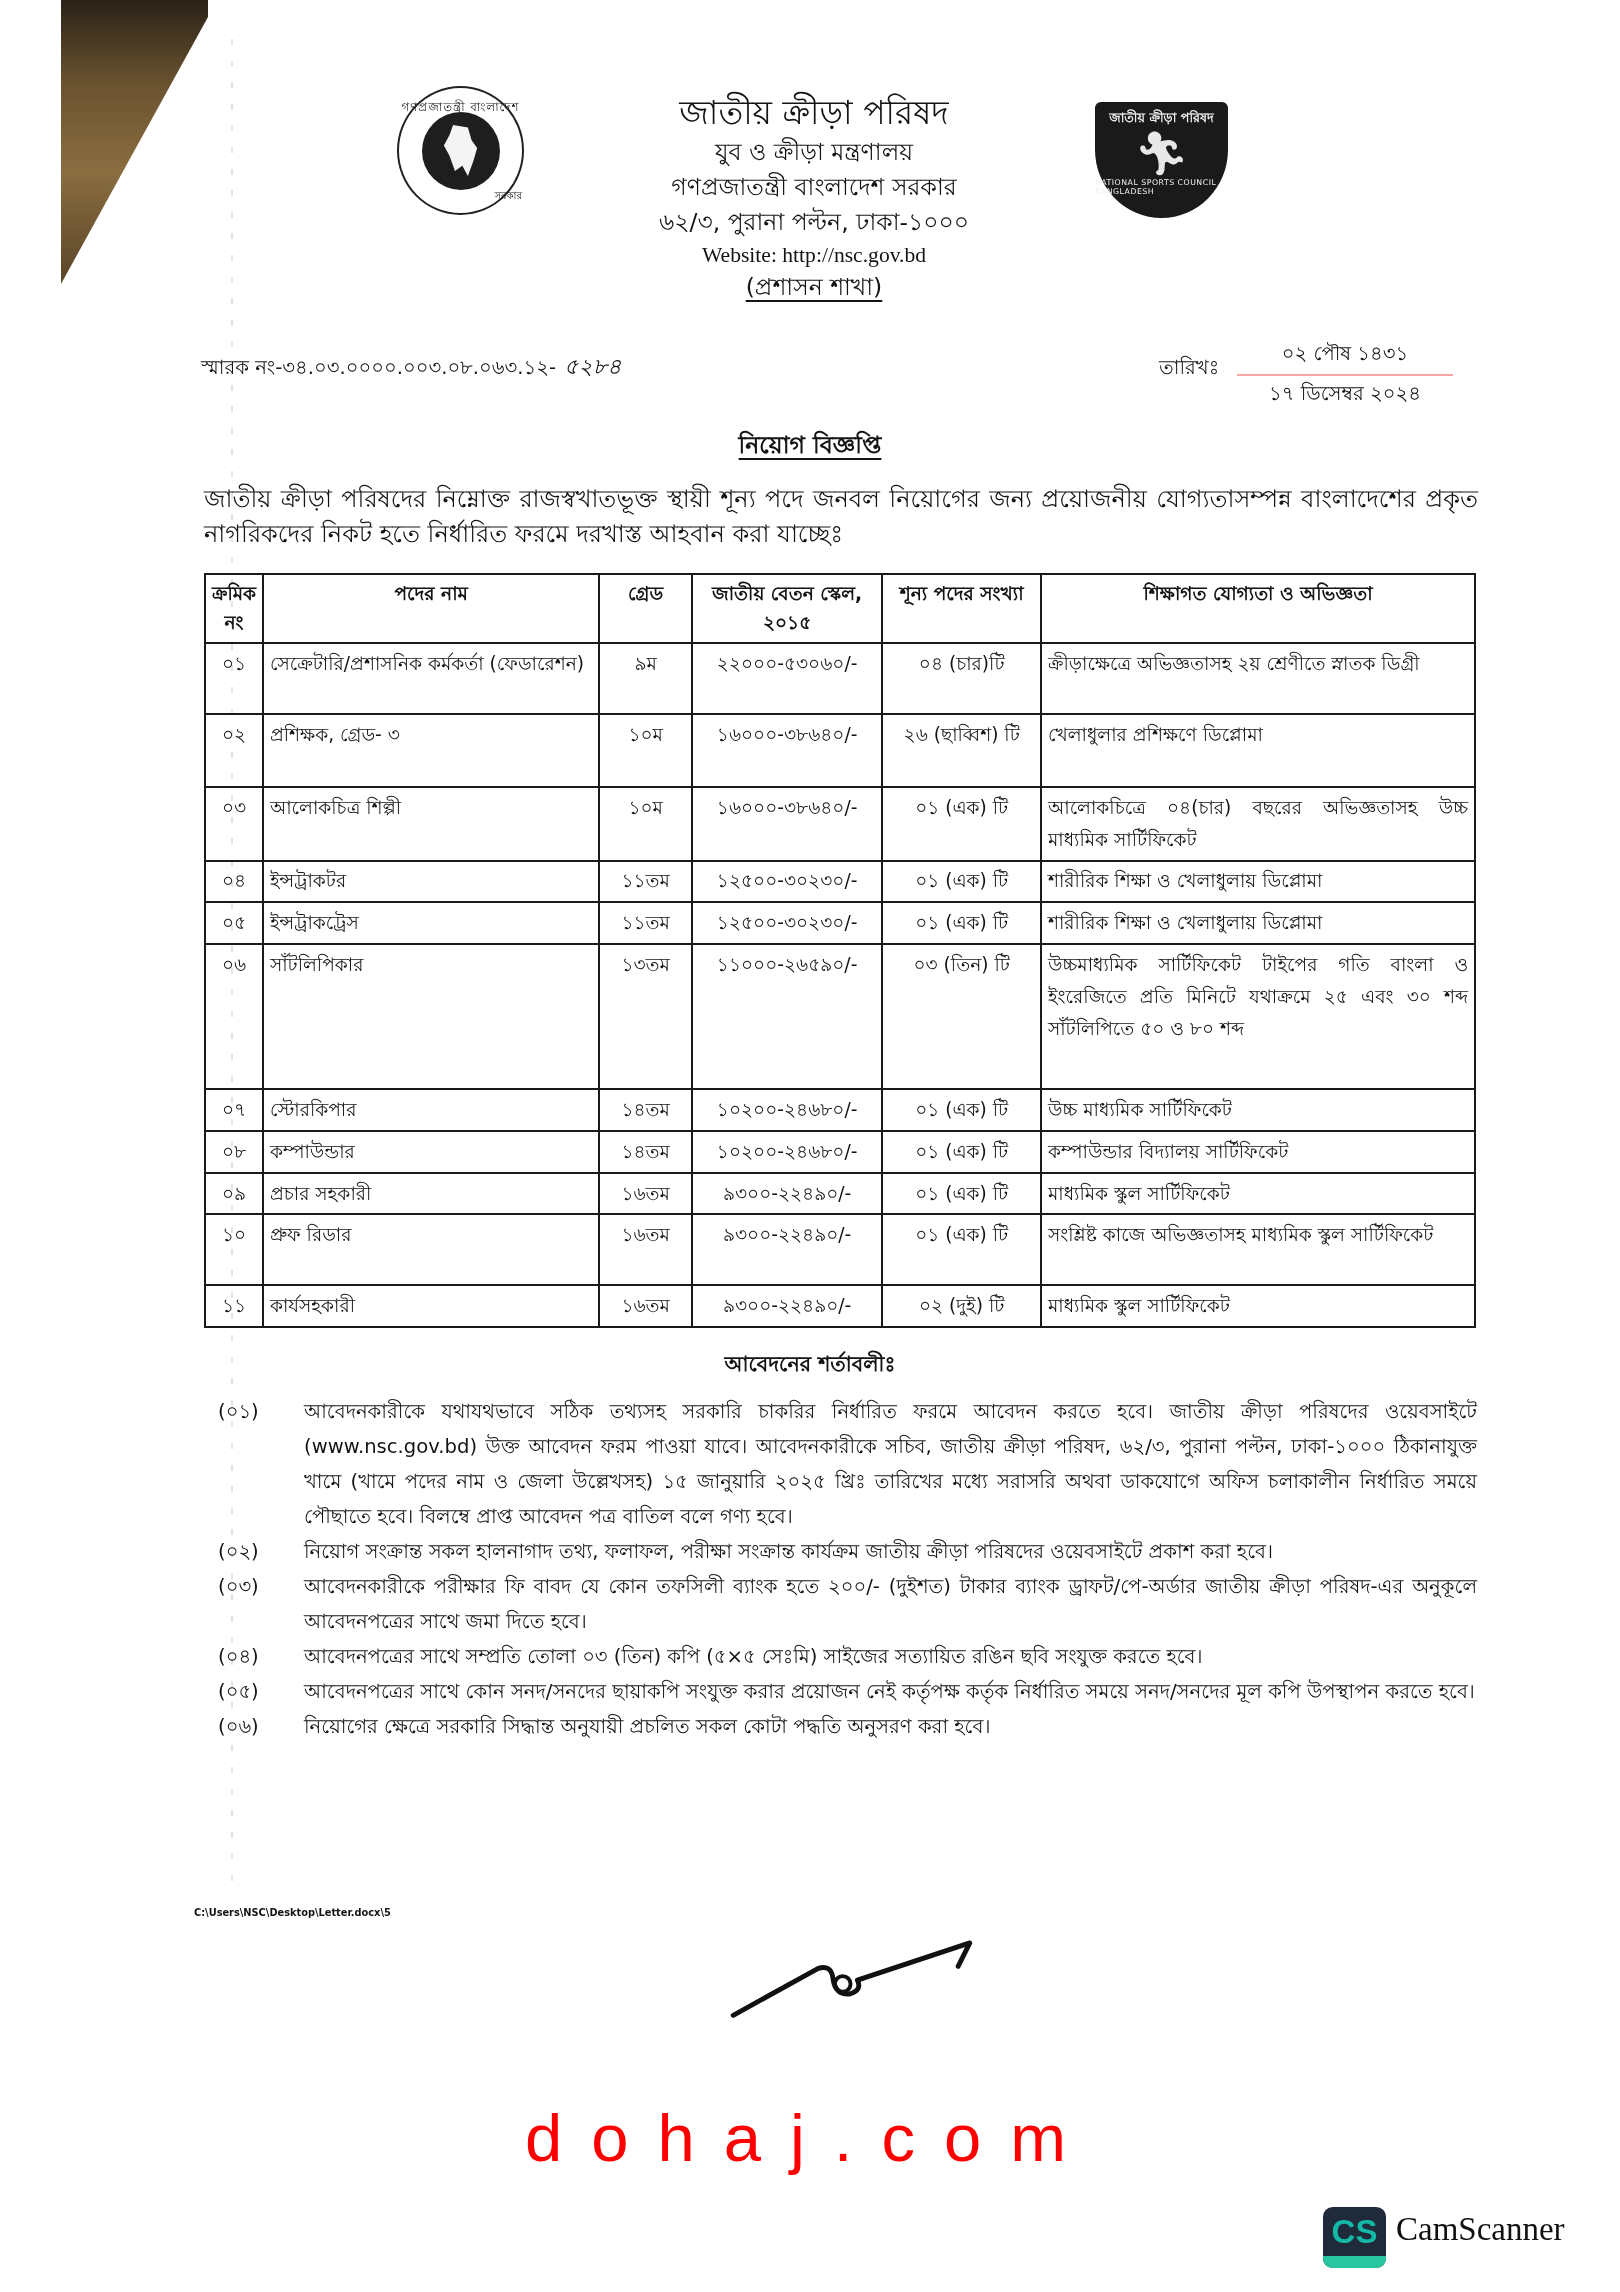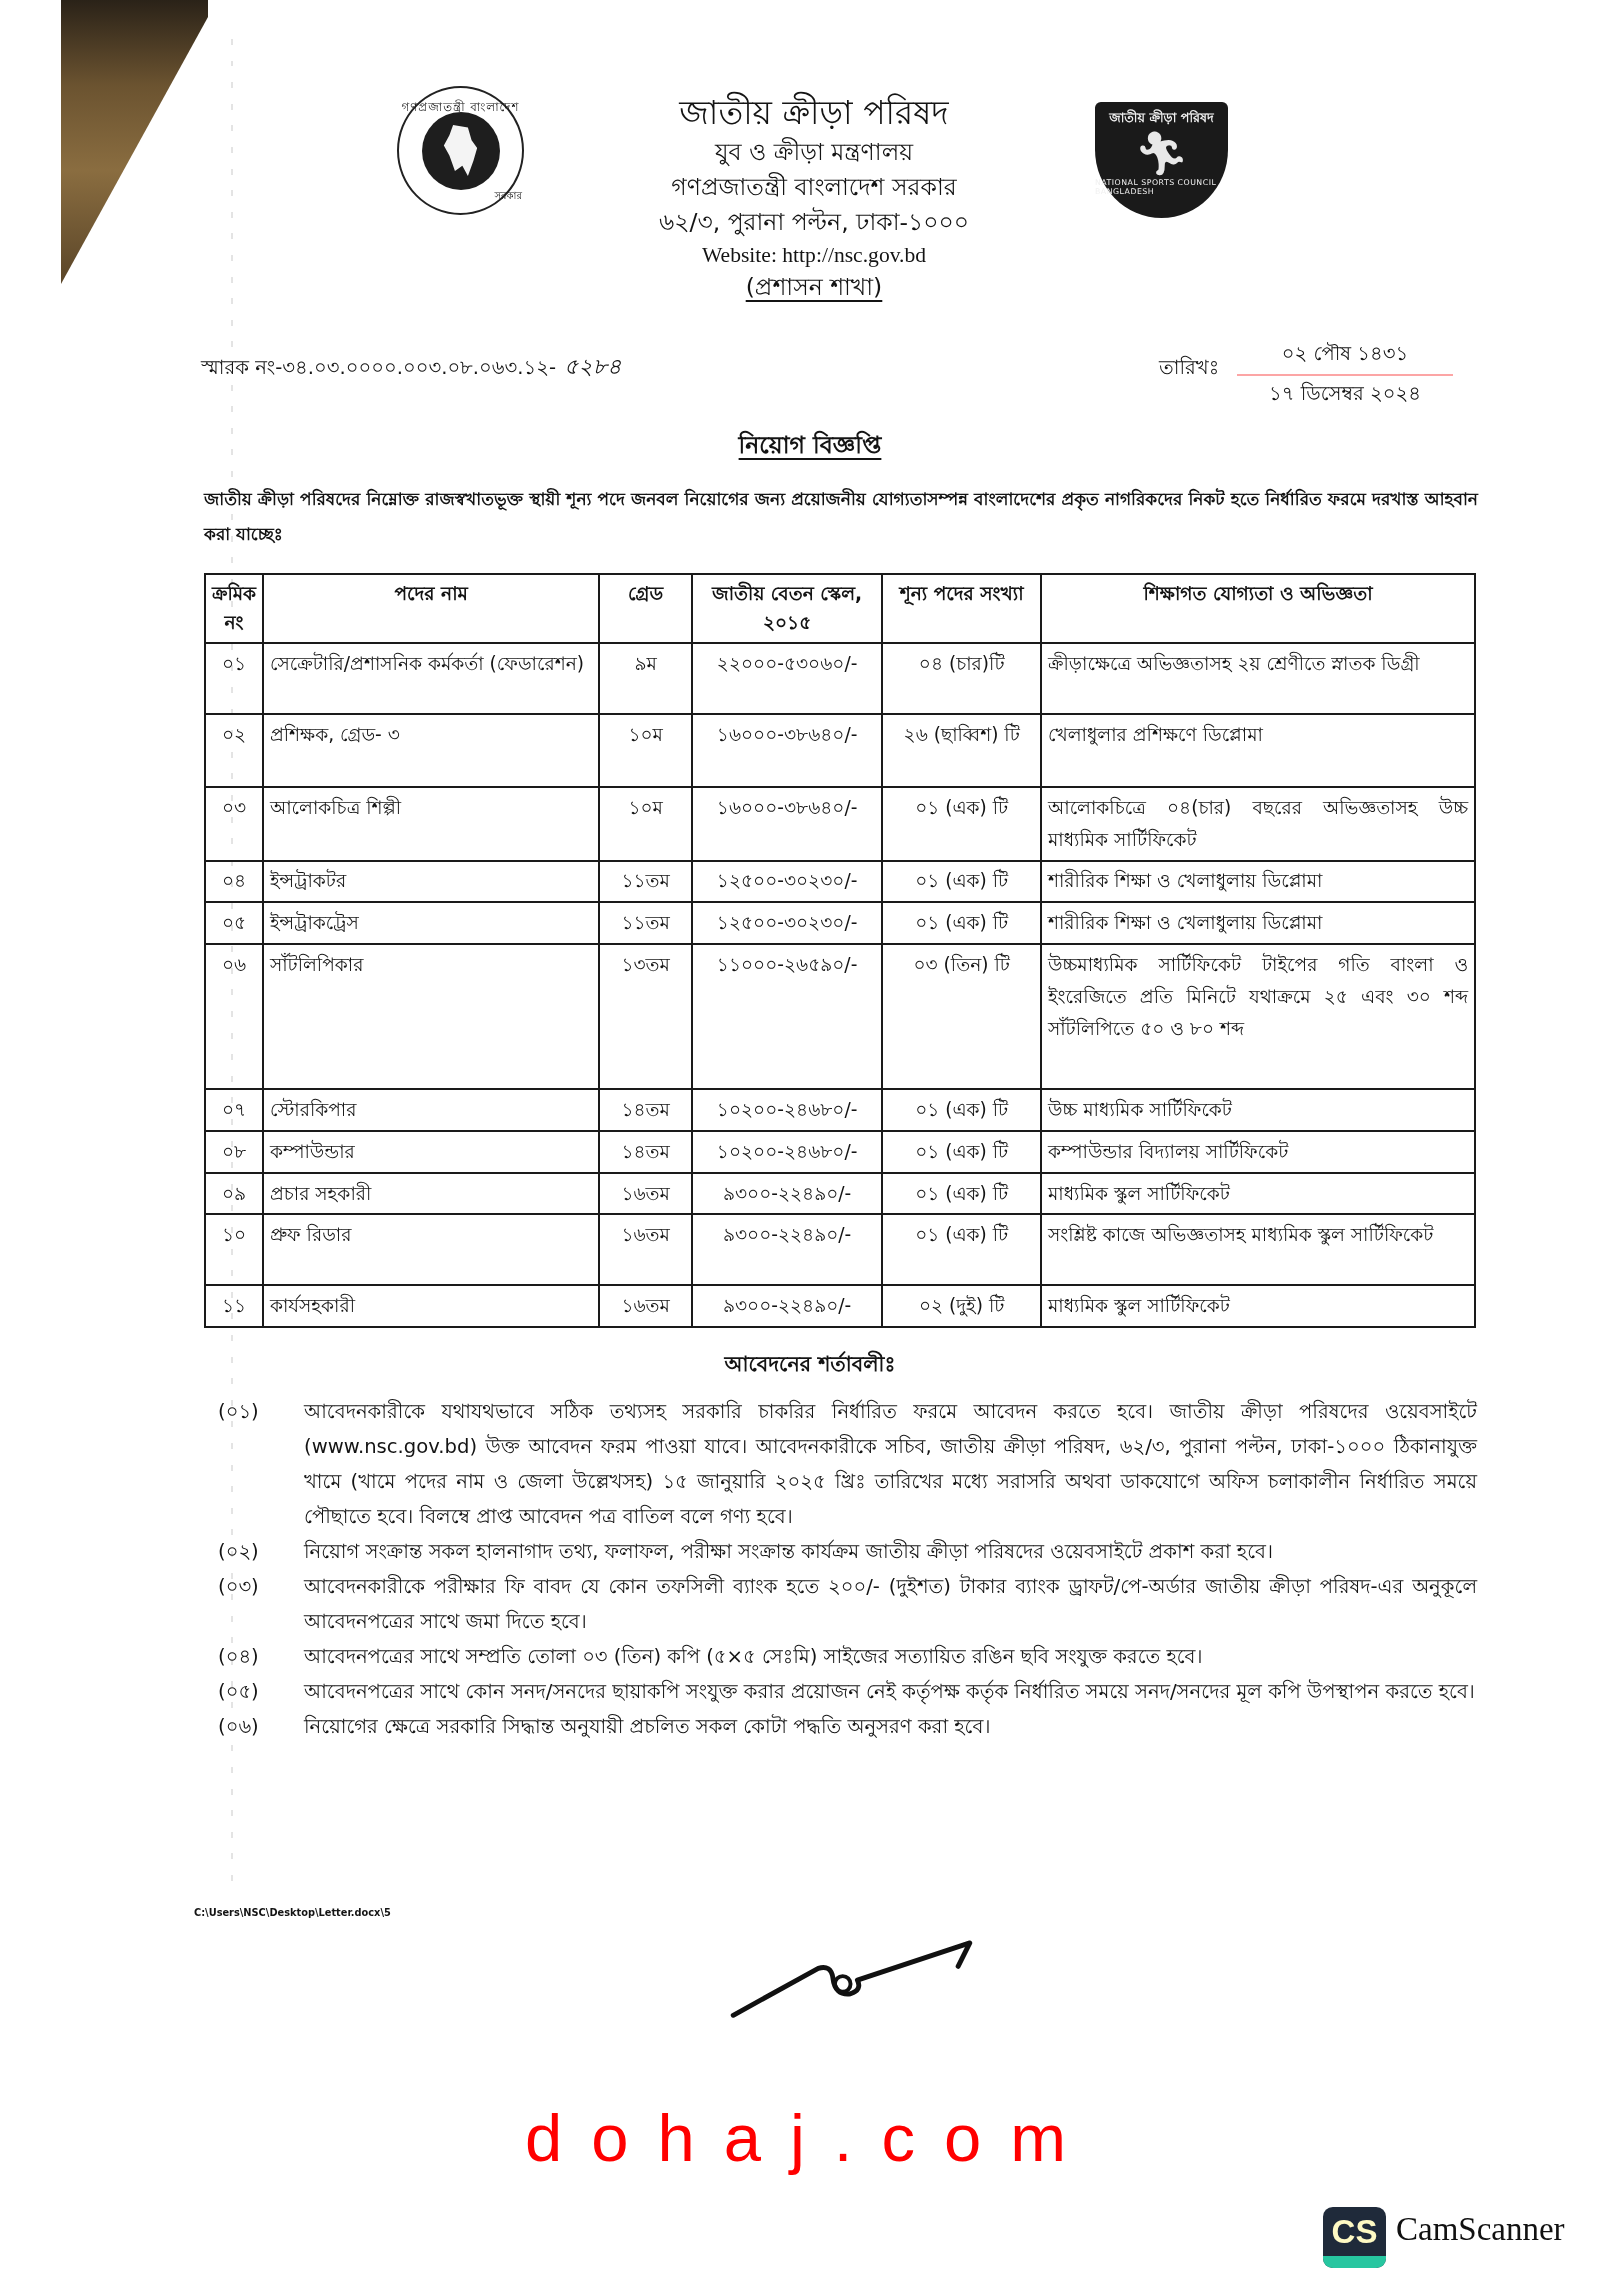--- a/index.html
+++ b/index.html
@@ -51,21 +51,21 @@
 
   .memo { left:201px; top:349px; font-size:19.6px; }
   .memo .hand { font-family:"DejaVu Serif", serif; font-size:22px; font-style:italic; margin-left:8px; }
   .date-label { left:1159px; top:353px; font-size:19.6px; }
   .date-box { left:1237px; top:339px; width:216px; text-align:center; font-size:19.6px; }
   .date-box .bn { border-bottom:2px solid #fca5a5; padding-bottom:2.9px; }
   .date-box .en { padding-top:2.9px; }
 
   .title { left:0; width:1620px; top:427px; text-align:center; font-size:23.5px; font-weight:bold; }
   .title span { text-decoration:underline; text-underline-offset:4.9px; }
-  .intro { left:204px; top:482px; width:1274px; font-size:17px; line-height:35px; text-align:justify; font-weight:bold; }
+  .intro { left:204px; top:482px; width:1274px; font-size:24px; line-height:35px; text-align:justify; font-weight:normal; }
 
   
   table.posts {
     position:absolute; left:204px; top:573px; width:1272px;
     border-collapse:collapse; font-size:18.6px;
   }
   table.posts th, table.posts td {
     border:2px solid #1a1a1a; vertical-align:top; padding:3.9px 5.9px; line-height:32px;
   }
   table.posts th { font-weight:bold; text-align:center; height:59px; line-height:29px; }
@@ -77,21 +77,21 @@
   .cond { display:flex; font-size:19.6px; line-height:35px; font-weight:normal; margin-bottom:0; }
   .cond .num { width:86px; flex:0 0 86px; }
   .cond .txt { flex:1; text-align:justify; }
 
   .path { left:194px; top:1907px; font-size:9.8px; font-weight:bold; }
   .signature { left:725px; top:1939px; }
 
   .watermark { left:0; width:1620px; top:2099px; text-align:center; color:#ff0000;
     font-family:"Liberation Sans", sans-serif; font-size:67px; letter-spacing:29px; }
   .cs-logo { left:1323px; top:2207px; width:63px; height:61px; border-radius:9.8px; overflow:hidden; background:#1f2a3a; }
-  .cs-logo .txt { color:#fef9c3; font-weight:bold; font-size:33px; text-align:center; line-height:49px; font-family:"Liberation Sans", sans-serif; }
+  .cs-logo .txt { color:#14b8a6; font-weight:bold; font-size:33px; text-align:center; line-height:49px; font-family:"Liberation Sans", sans-serif; }
   .cs-logo .bar { position:absolute; bottom:0; left:0; width:100%; height:11.8px; background:#27c6a0; }
   .cs-name { left:1396px; top:2211px; font-family:"Liberation Serif", serif; font-size:33px; color:#111; }
 </style>
 </head>
 <body>
 
 <div class="abs corner-top"></div>
 <div class="abs corner"></div>
 <div class="abs scan-line"></div>
 

